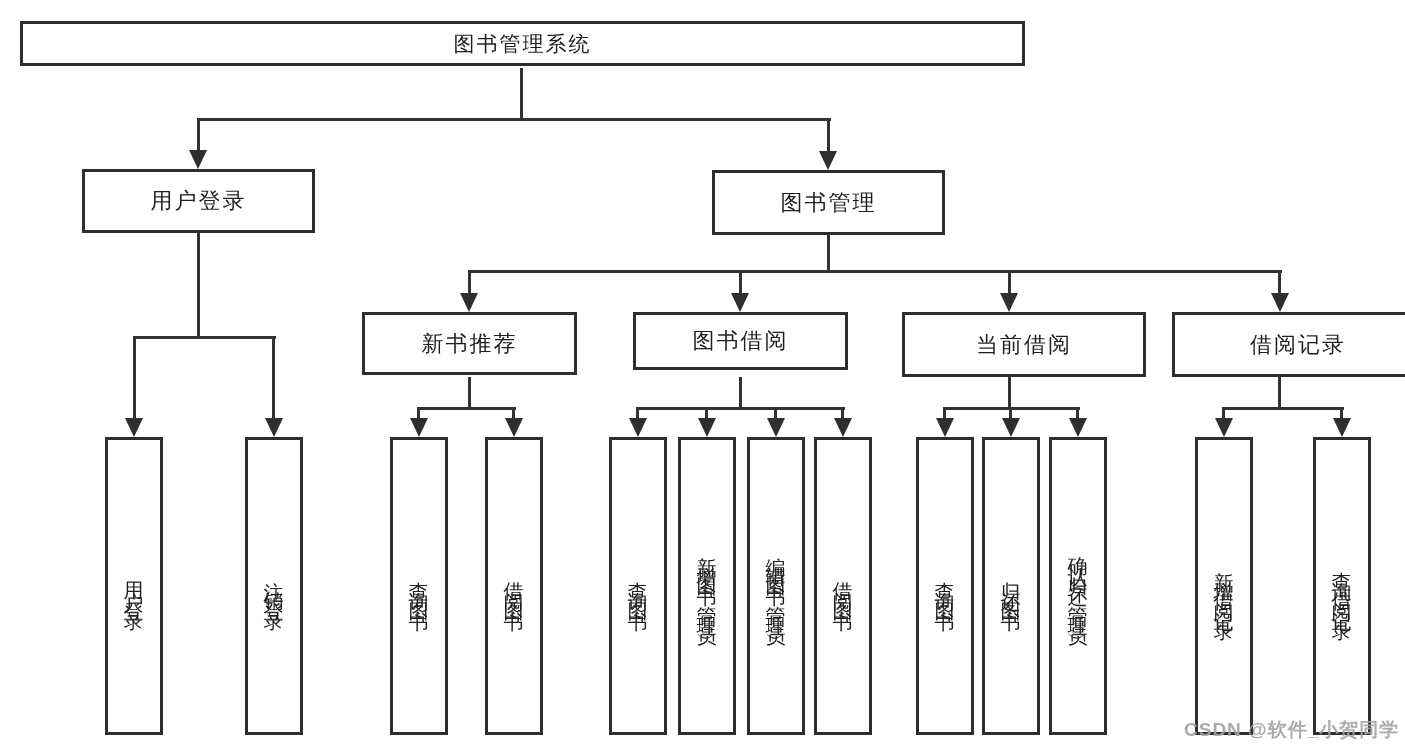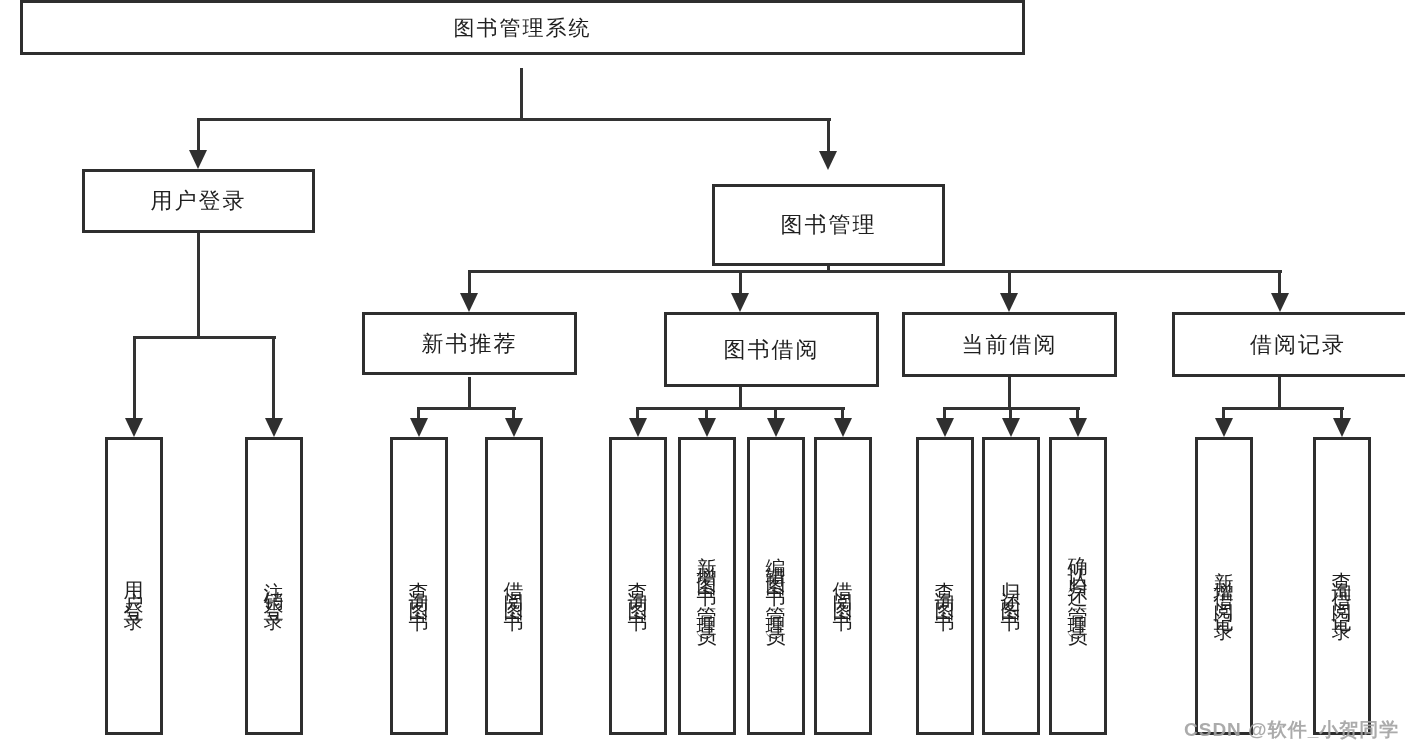--- a/index.html
+++ b/index.html
@@ -85,38 +85,38 @@
   <div class="ar" style="left:1002px;top:418px"></div>
   <div class="ar" style="left:1069px;top:418px"></div>
 
   <div class="vl" style="left:1278px;top:377px;height:30px"></div>
   <div class="hl" style="left:1222px;top:407px;width:122px"></div>
   <div class="vl" style="left:1222px;top:407px;height:14px"></div>
   <div class="vl" style="left:1340px;top:407px;height:14px"></div>
   <div class="ar" style="left:1215px;top:418px"></div>
   <div class="ar" style="left:1333px;top:418px"></div>
 
-  <div class="bx root" style="left:20px;top:0;width:1005px;height:55px">
+  <div class="bx root" style="left:20px;top:21px;width:1005px;height:45px">
     <span>图书管理系统</span>
   </div>
 
   <div class="bx" style="left:82px;top:169px;width:233px;height:64px">
     <span>用户登录</span>
   </div>
-  <div class="bx" style="left:712px;top:184px;width:233px;height:82px">
+  <div class="bx" style="left:712px;top:170px;width:233px;height:65px">
     <span>图书管理</span>
   </div>
 
   <div class="bx" style="left:362px;top:312px;width:215px;height:63px">
     <span>新书推荐</span>
   </div>
-  <div class="bx" style="left:664px;top:312px;width:215px;height:75px">
+  <div class="bx" style="left:633px;top:312px;width:215px;height:58px">
     <span>图书借阅</span>
   </div>
-  <div class="bx" style="left:902px;top:312px;width:215px;height:65px">
+  <div class="bx" style="left:902px;top:312px;width:244px;height:65px">
     <span>当前借阅</span>
   </div>
   <div class="bx" style="left:1172px;top:312px;width:252px;height:65px">
     <span>借阅记录</span>
   </div>
 
   <div class="lf" style="left:105px">
     <span>用户登录</span>
   </div>
   <div class="lf" style="left:245px">

